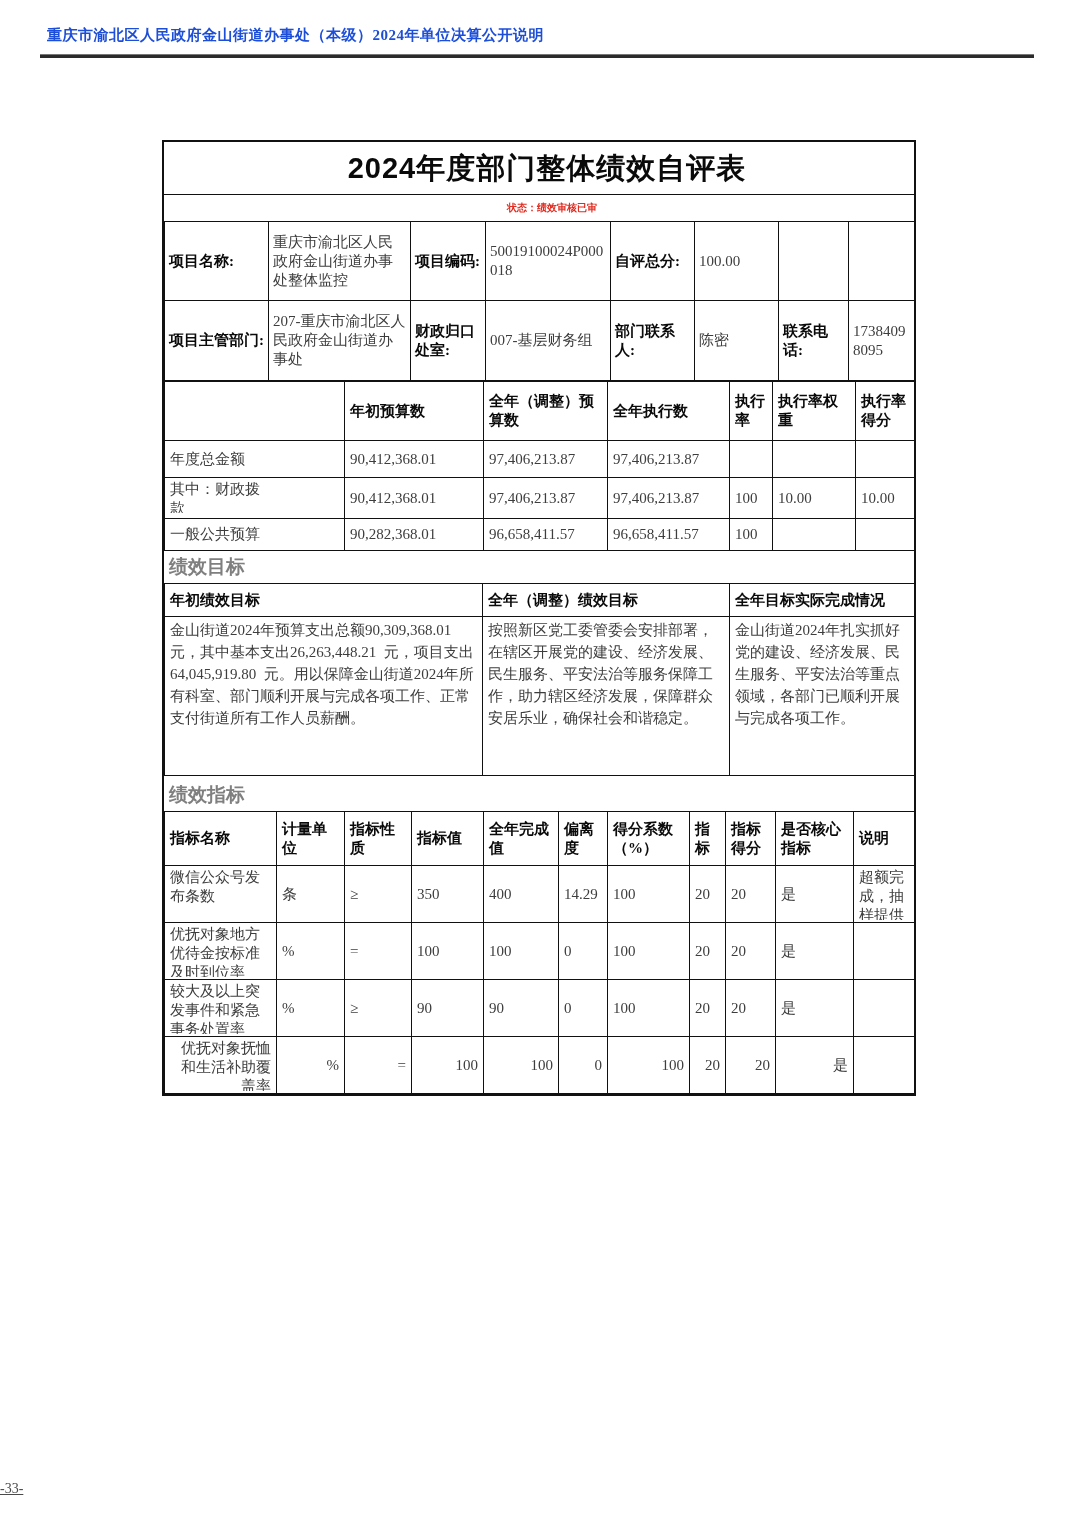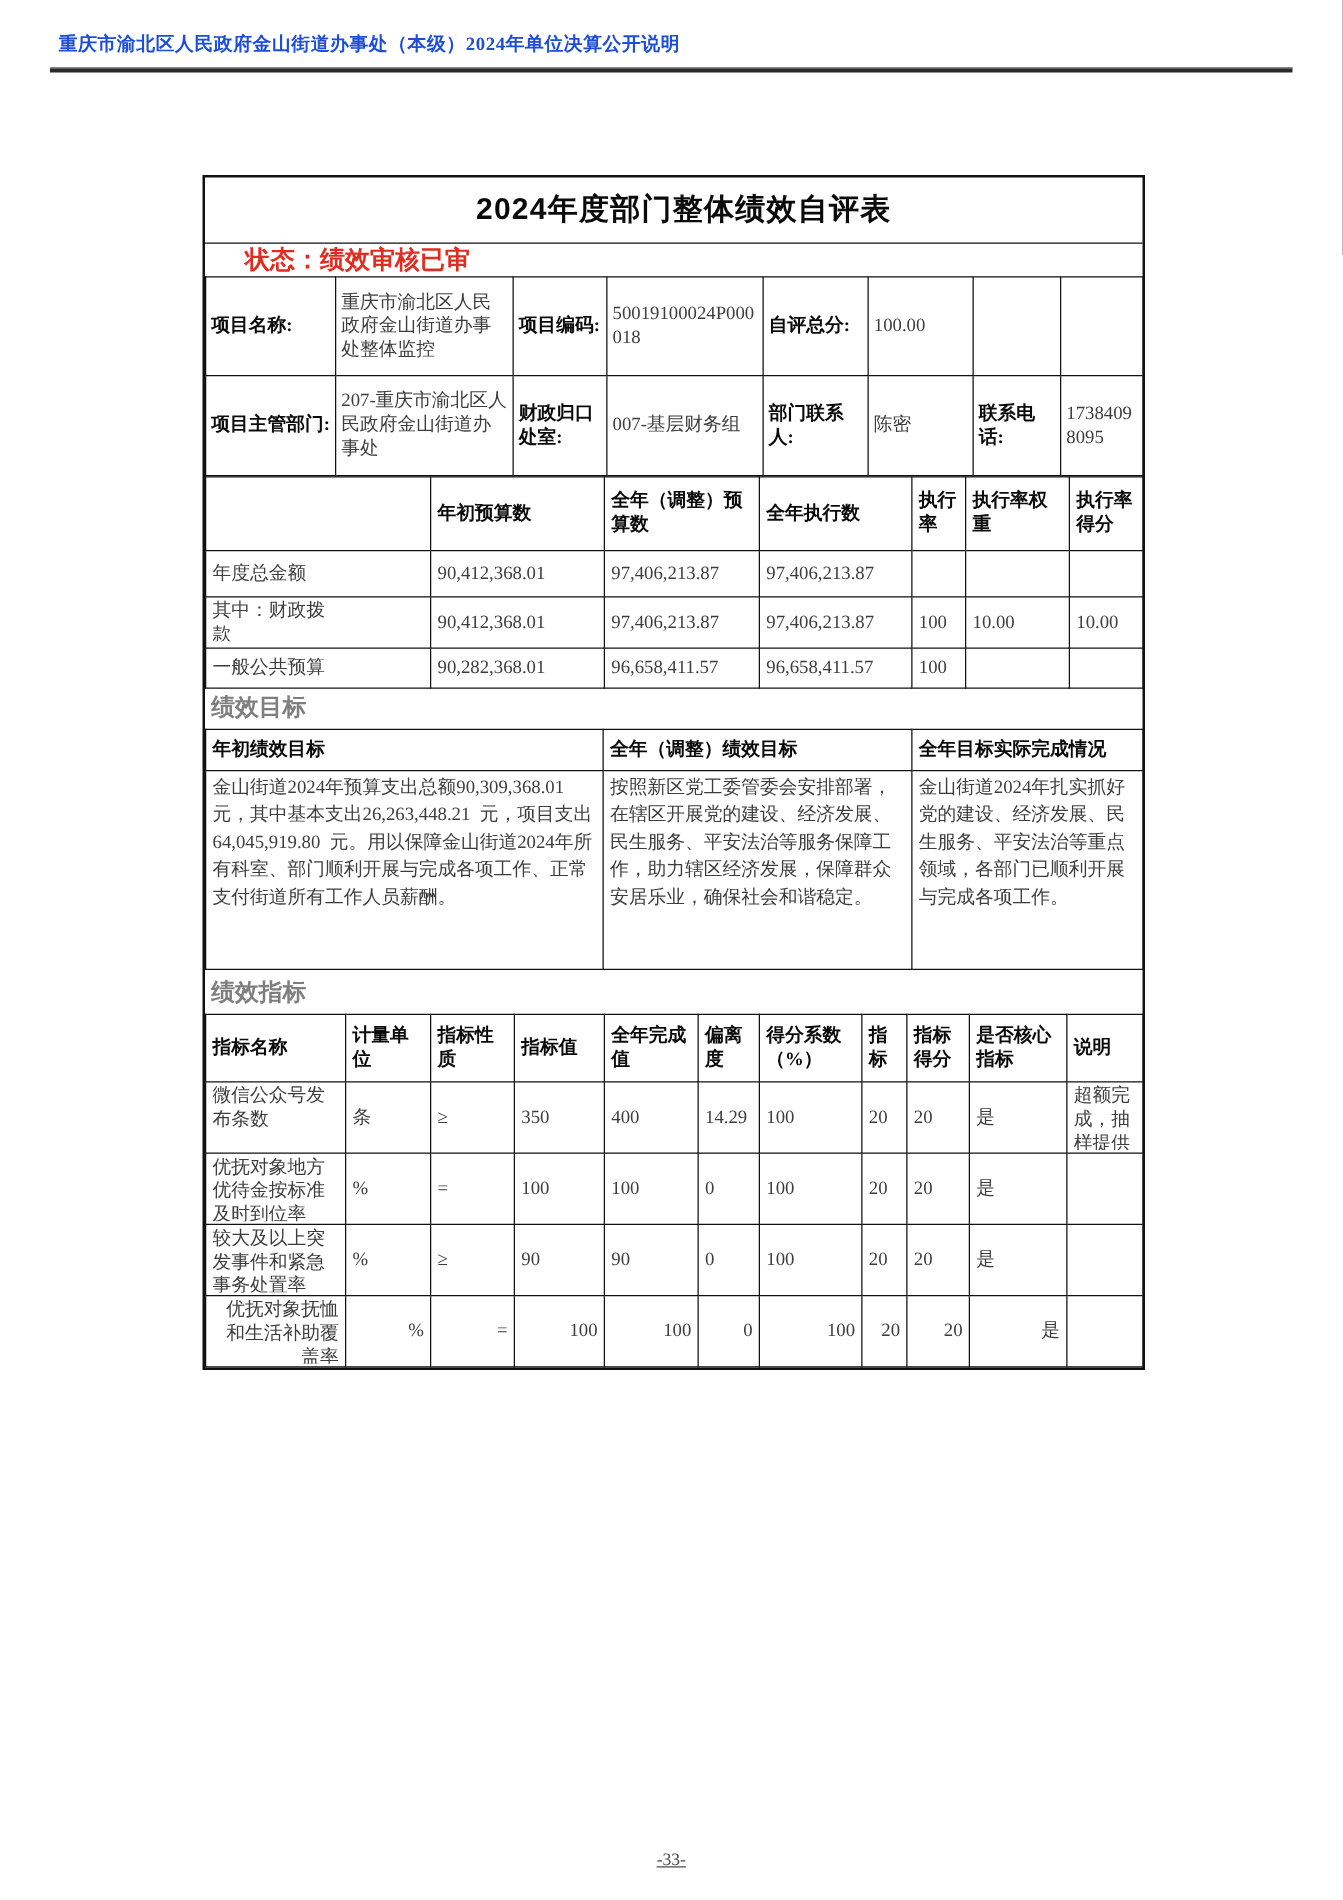--- a/index.html
+++ b/index.html
@@ -2,43 +2,43 @@
 <html><head>
 <meta charset="utf-8">
 <style>
   html,body{margin:0;padding:0;background:#888;}
   .page{position:relative;width:1074px;height:1520px;background:#fff;margin:0 auto;
         font-family:"Liberation Serif","DejaVu Serif",serif;color:#222;overflow:hidden;}
   .doc-header{position:absolute;left:47px;top:26px;font-size:15px;font-weight:bold;color:#1d4ed8;letter-spacing:0.5px;}
   .header-rule{position:absolute;left:40px;top:54px;width:994px;height:3px;background:#2b2b2b;border-top:1px solid #777;}
   .sheet{position:absolute;left:162px;top:140px;width:750px;border:2px solid #111;box-sizing:content-box;background:#fff;}
   .title{height:52px;line-height:52px;text-align:center;font-family:"Liberation Sans","DejaVu Sans",sans-serif;
-         font-weight:bold;font-size:24px;color:#0a0a0a;border-bottom:1px solid #111;letter-spacing:1px;padding-left:16px;}
-  .status{height:26px;line-height:26px;text-align:left;padding-right:6px;font-size:20px;font-weight:bold;color:#e02d22;margin-left:32px;}
+         font-weight:bold;font-size:29px;color:#0a0a0a;border-bottom:1px solid #111;letter-spacing:1px;padding-left:16px;}
+  .status{height:26px;line-height:26px;text-align:center;padding-right:6px;font-size:10px;font-weight:bold;color:#e02d22;margin-left:32px;}
   table{border-collapse:collapse;width:750px;table-layout:fixed;}
   td{border:1px solid #111;padding:2px 5px;font-size:15px;line-height:19px;vertical-align:middle;
      overflow:hidden;word-break:break-all;color:#3d3d3d;}
   .info td{padding:2px 4px;}
   .lbl{font-weight:bold;color:#0a0a0a;}
   .hd{font-weight:bold;color:#0a0a0a;}
   .secbar{padding:4px 5px;font-family:"Liberation Sans","DejaVu Sans",sans-serif;font-weight:bold;
           font-size:19px;color:#7f7f7f;line-height:24px;}
   .secbar3{padding-top:7px;}
   .h78 td{height:74px;} .h79 td{height:75px;}
   .fh td{height:54px;}
   .fr1 td{height:32px;margin-top:28px;} .fr2 td{height:36px;} .fr3 td{height:27px;}
   .gh td{height:28px;}
   .gc td{height:154px;vertical-align:top;white-space:pre-wrap;line-height:22px;}
   .ih td{height:49px;}
   .ir td{height:49px;}
   .ir5 td{height:45px;text-align:right;}
   .top{vertical-align:top;}
   .clip{max-height:52px;overflow:hidden;line-height:19px;}
   .fclip{max-height:33px;overflow:hidden;white-space:pre-line;}
-  .footer{position:absolute;left:0;top:1481px;width:100%;text-align:center;font-size:14px;color:#4a4a4a;text-decoration:underline;}
+  .footer{position:absolute;left:0;top:1481px;width:100%;text-align:left;font-size:14px;color:#4a4a4a;text-decoration:underline;}
 </style>
 </head>
 <body>
 
 <div class="page">
   <div class="doc-header">重庆市渝北区人民政府金山街道办事处（本级）2024年单位决算公开说明</div>
   <div class="header-rule"></div>
 
   <div class="sheet">
     <div class="title">2024年度部门整体绩效自评表</div>

